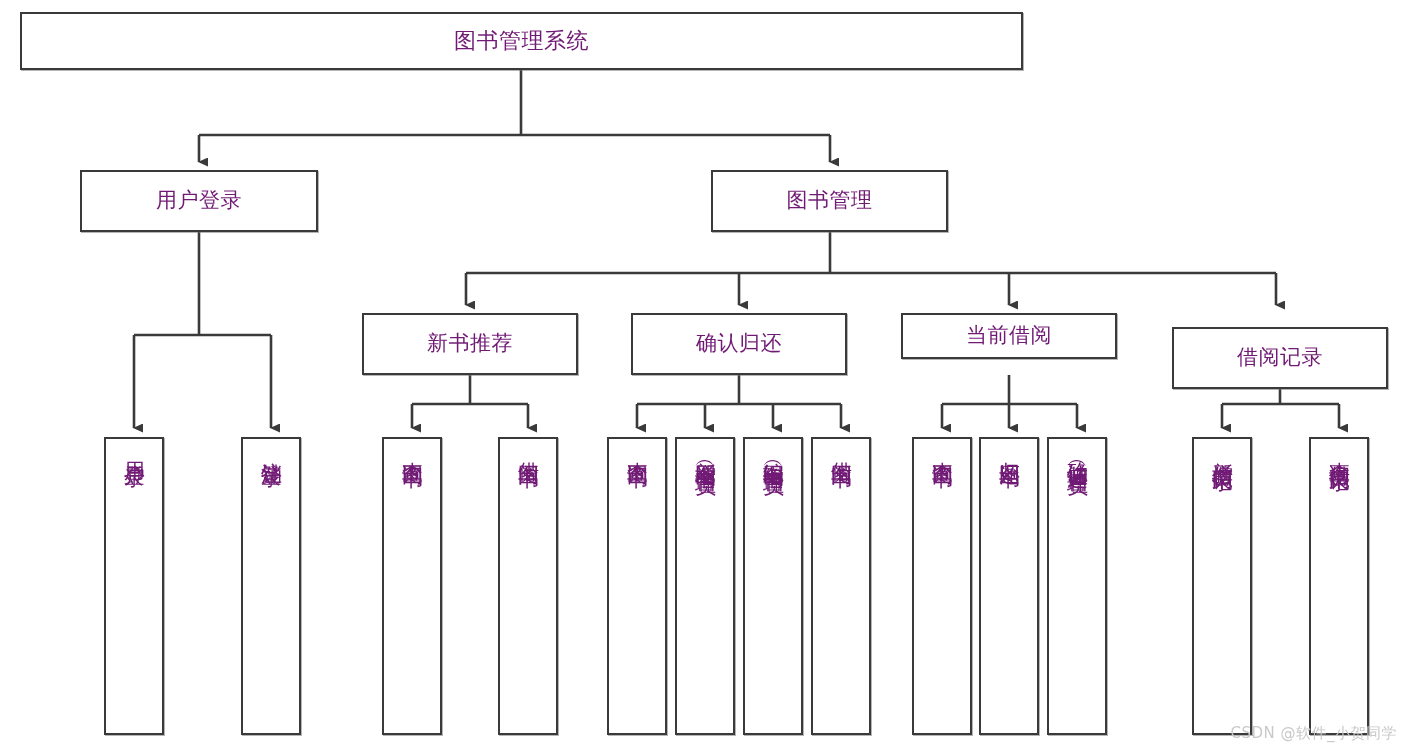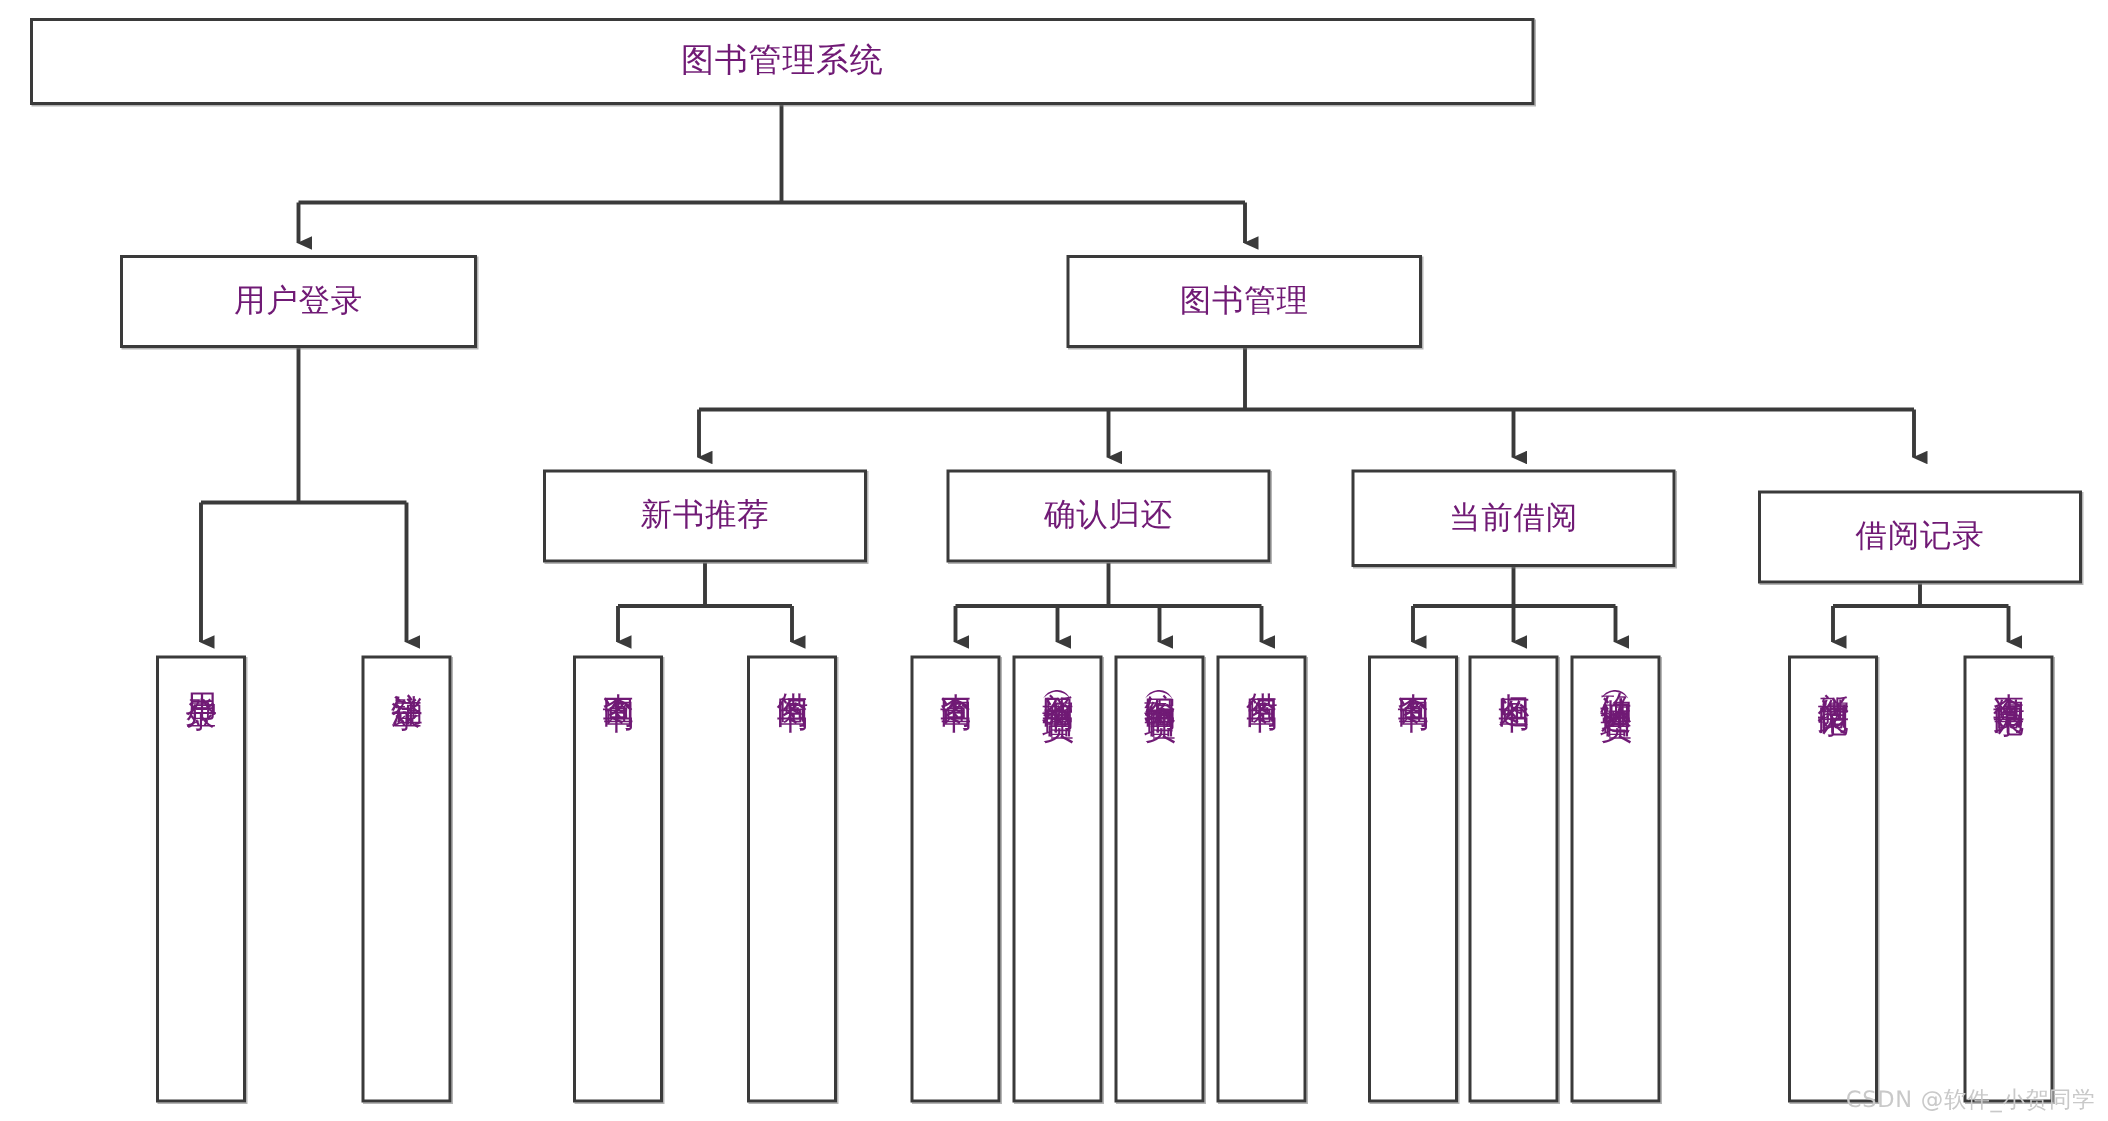--- a/index.html
+++ b/index.html
@@ -136,21 +136,21 @@
   <div class="node horiz" style="left:711px; top:170px; width:237px; height:62px;">
     <span class="label">图书管理</span>
   </div>
 
   <div class="node horiz" style="left:362px; top:313px; width:216px; height:62px;">
     <span class="label">新书推荐</span>
   </div>
   <div class="node horiz" style="left:631px; top:313px; width:216px; height:62px;">
     <span class="label">确认归还</span>
   </div>
-  <div class="node horiz" style="left:901px; top:313px; width:216px; height:65px;">
+  <div class="node horiz" style="left:901px; top:313px; width:216px; height:46px;">
     <span class="label">当前借阅</span>
   </div>
   <div class="node horiz" style="left:1172px; top:313px; width:216px; height:62px;margin-top:14px;">
     <span class="label">借阅记录</span>
   </div>
 
   <div class="node vert" style="left:104px; top:437px; width:60px; height:298px;">
     <span class="label">用户登录</span>
   </div>
   <div class="node vert" style="left:241px; top:437px; width:60px; height:298px;">

